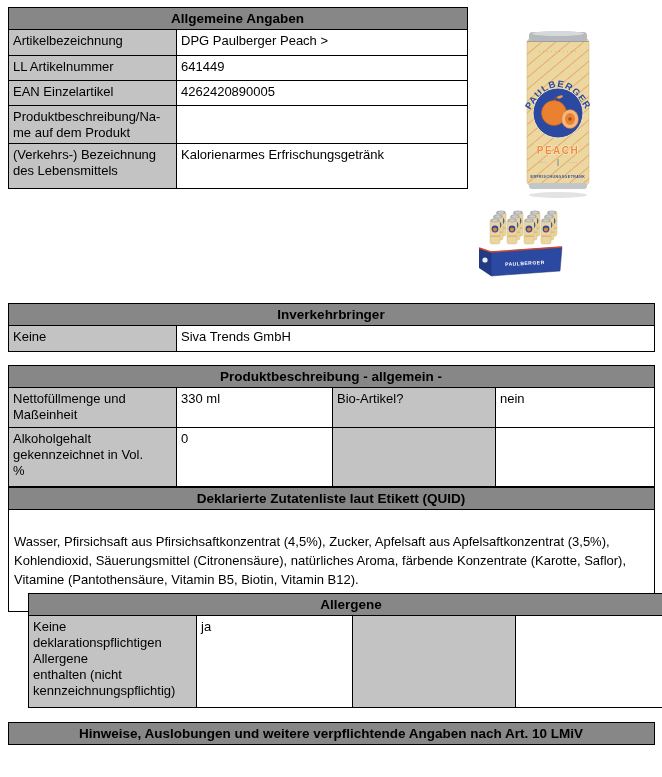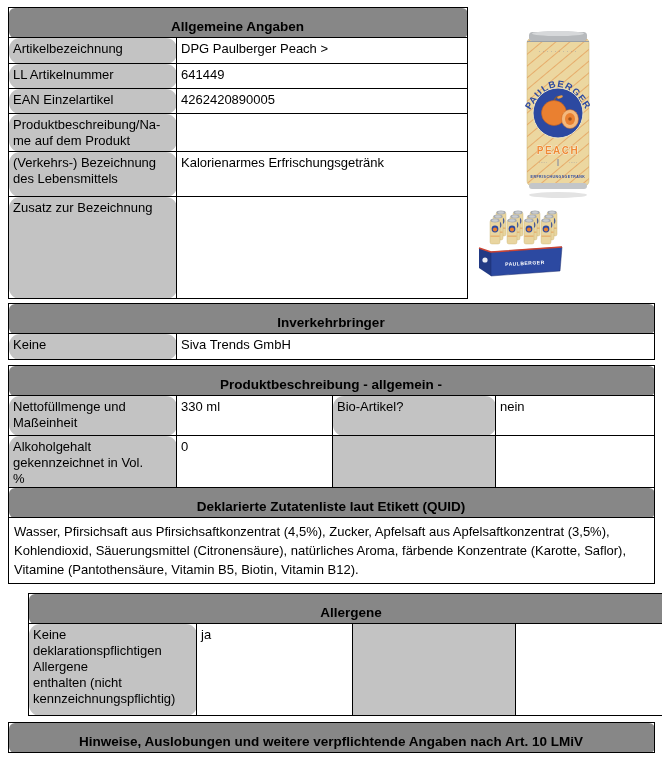--- a/index.html
+++ b/index.html
@@ -11,32 +11,32 @@
   table.tbl{
     position:absolute;left:8px;border-collapse:collapse;table-layout:fixed;
     background:#fff;
   }
   .tbl td{
     border:1px solid #000;vertical-align:top;
     padding:3px 5px 2px 4px;line-height:16px;overflow:hidden;
   }
   td.hdr{
     background:#878787;font-weight:bold;text-align:center;
-    font-size:13.5px;padding-top:10px;line-height:17px;border-radius:6px;
-  }
-  td.lbl{background:#c3c3c3;white-space:pre-line;border-radius:11px;}
+    font-size:13.5px;padding-top:2px;line-height:17px;
+  }
+  td.lbl{background:#c3c3c3;white-space:pre-line;}
   td.val{background:#ffffff;}
   td.fill-gray{background:#c3c3c3;}
   .t1{top:7px;width:460px;}
   .t2{top:303px;width:647px;}
   .t3{top:365px;width:647px;}
   .t4{top:487px;width:647px;}
   .t5{top:593px;width:647px;margin-left:20px;}
   .t6{top:722px;width:647px;}
-  .t4 td.txt,.t6 td.txt{line-height:19px;padding:4px 5px;}
+  .t4 td.txt,.t6 td.txt{line-height:19px;padding:22px 5px;}
   .imgwrap{position:absolute;}
   .can-img{left:518px;top:26px;width:80px;height:176px;}
   .tray-img{left:474px;top:210px;width:92px;height:70px;}
 </style>
 </head>
 <body>
 
 <table class="tbl t1">
   <colgroup>
       <col style="width:168px">
@@ -60,24 +60,20 @@
   </tr>
   <tr style="height:37px">
     <td class="lbl">Produktbeschreibung/Na-
 me auf dem Produkt</td>
     <td class="val"></td>
   </tr>
   <tr style="height:45px">
     <td class="lbl">(Verkehrs-) Bezeichnung
 des Lebensmittels</td>
     <td class="val">Kalorienarmes Erfrischungsgetränk</td>
-  </tr>
-  <tr style="height:102px">
-    <td class="lbl">Zusatz zur Bezeichnung</td>
-    <td class="val"></td>
   </tr>
 </tbody>
   </table>
 
 <svg class="imgwrap can-img" viewBox="0 0 80 176">
   <defs>
     <pattern id="stripes" width="9" height="9" patternUnits="userSpaceOnUse" patternTransform="rotate(-40)">
       <rect width="9" height="9" fill="#ecd7a0"></rect>
       <line x1="0" y1="0" x2="9" y2="0" stroke="#e49a54" stroke-width="1.4"></line>
     </pattern>

